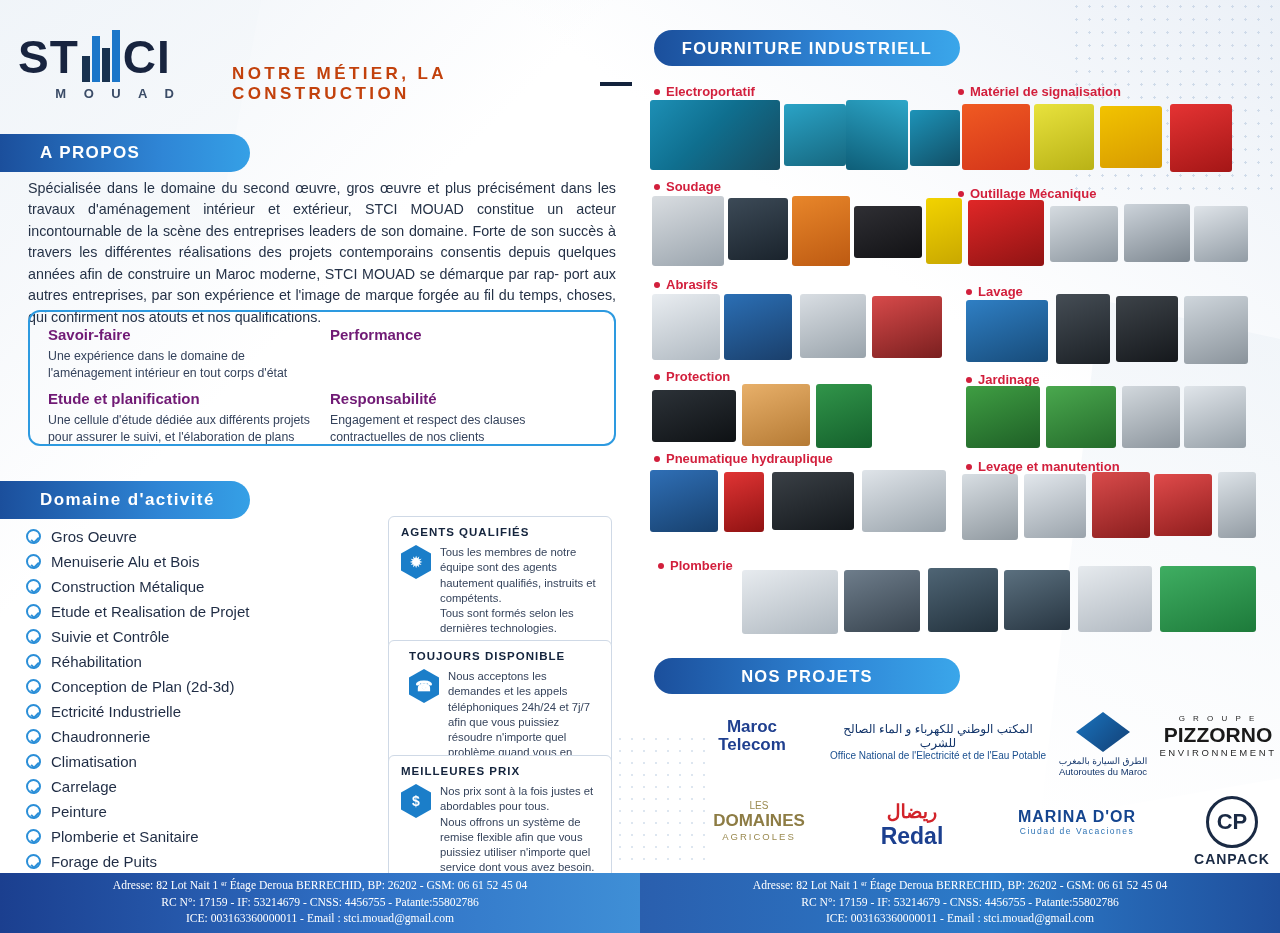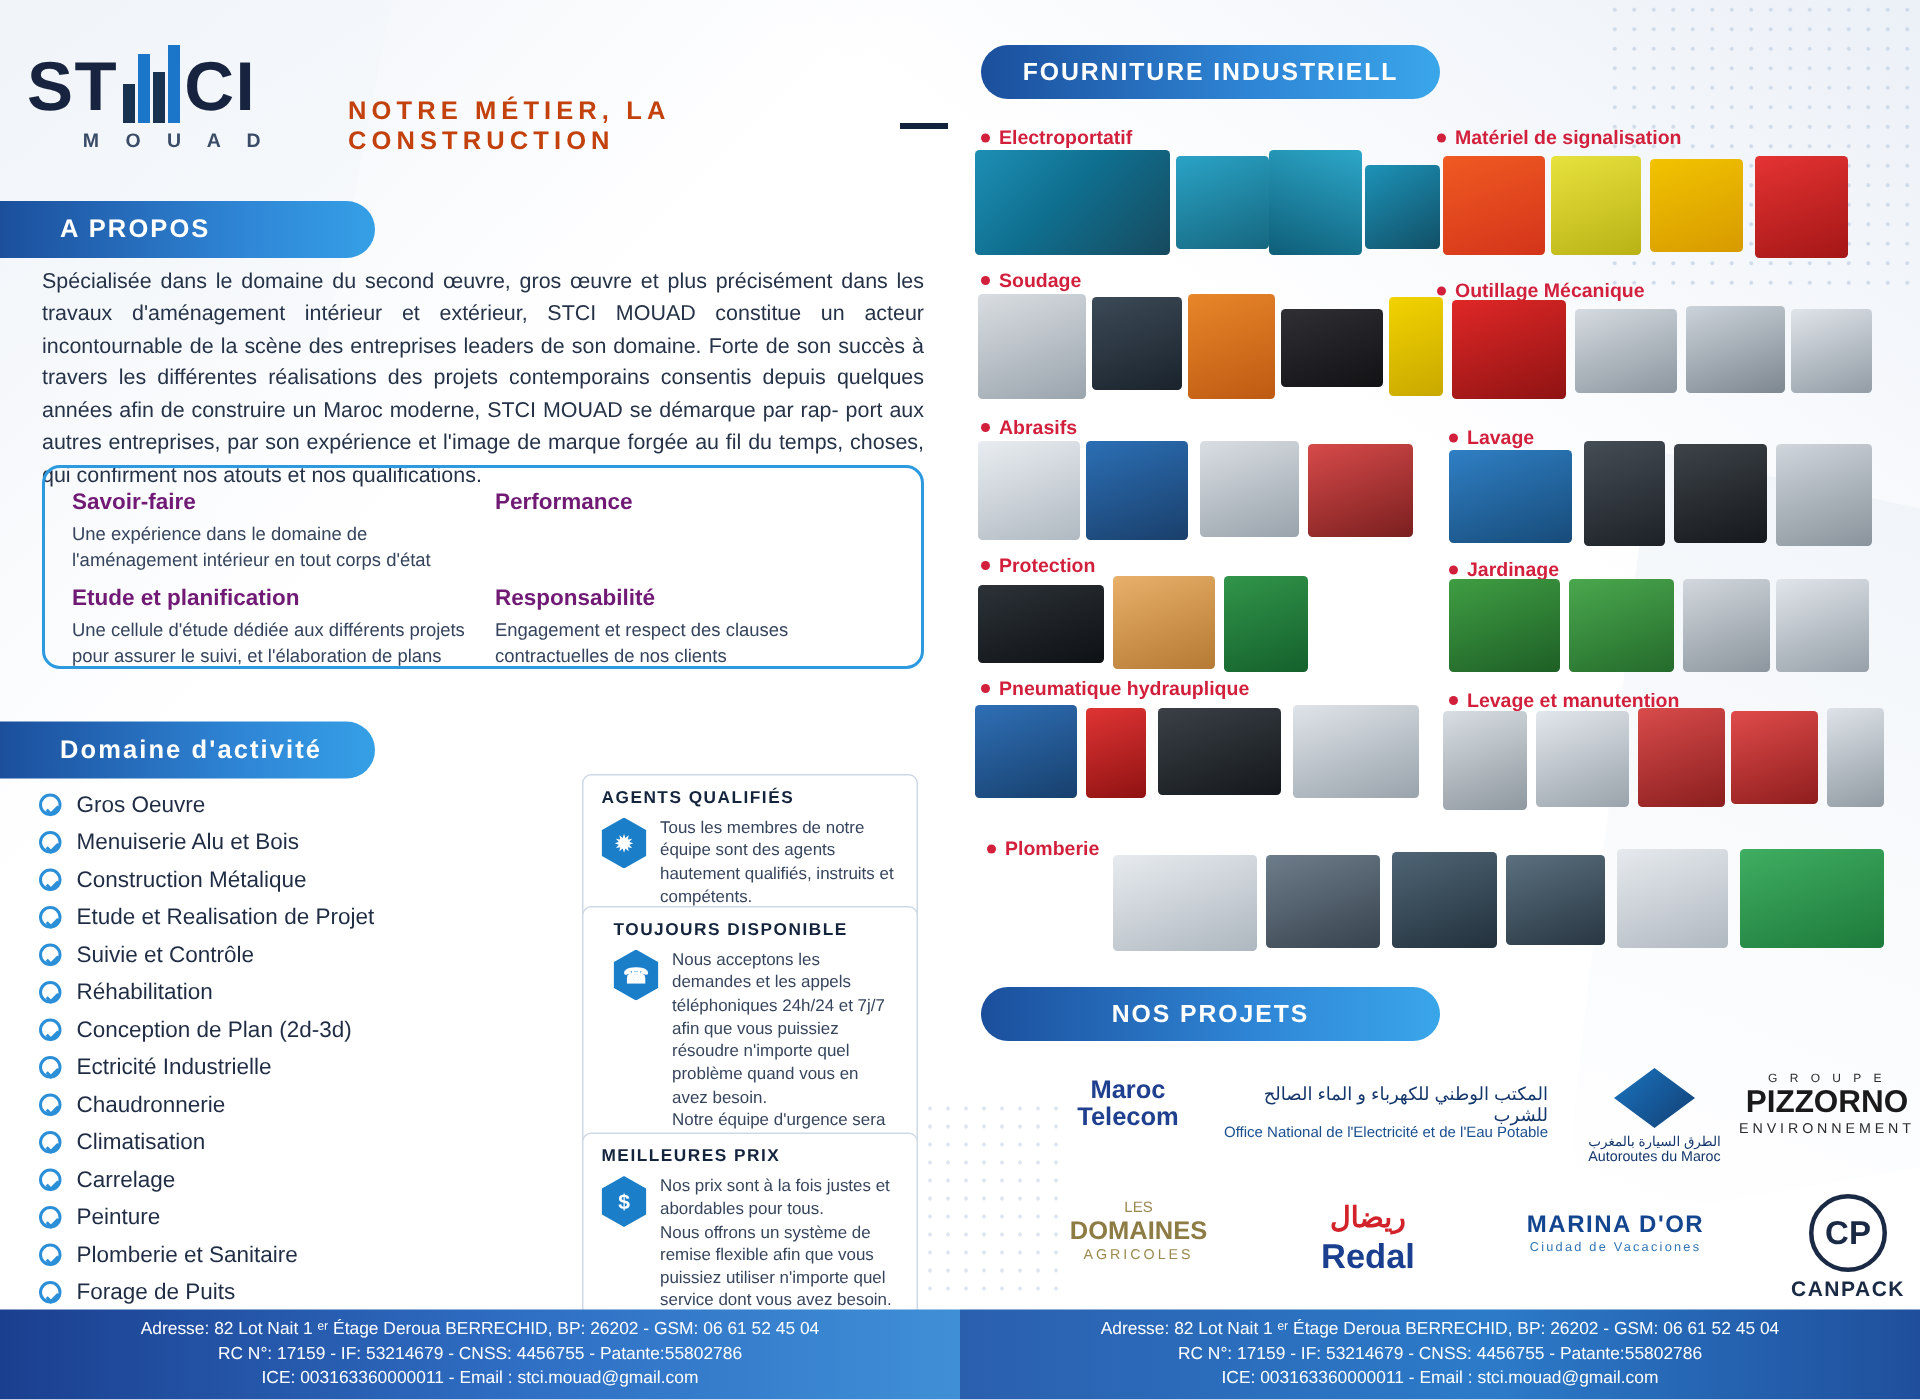--- a/index.html
+++ b/index.html
@@ -121,21 +121,21 @@
   .feature p { font-size: 11.3px; line-height: 1.35; color: #36445c; }
   .hexicon { width: 30px; height: 34px; flex: none; position: relative; }
   .hexicon span {
     position: absolute; inset: 0;
     background: #1b7ec9;
     clip-path: polygon(50% 0, 100% 25%, 100% 75%, 50% 100%, 0 75%, 0 25%);
     display: flex; align-items: center; justify-content: center;
     color: #fff; font-size: 14px; font-weight: 700;
   }
   .f1 { top: 516px; }
-  .f2 { top: 604px; padding-left: 20px; }
+  .f2 { top: 640px; padding-left: 20px; }
   .f3 { top: 755px; }
 
   
   .right { position: absolute; left: 632px; top: 0; width: 648px; height: 933px; }
 
   .banner-r {
     position: absolute; height: 36px; display: flex; align-items: center;
     justify-content: center; color: #fff; font-weight: 700; letter-spacing: 1.3px;
     background: linear-gradient(90deg, #1b4f9c 0%, #2f86d6 60%, #3aa6ea 100%);
     border-radius: 20px; font-size: 16.5px;
@@ -149,21 +149,21 @@
   
   .prod { position: absolute; border-radius: 3px; }
 
   
   .footer {
     position: absolute; left: 0; bottom: 0; width: 1280px; height: 60px;
     display: flex;
   }
   .footer-half {
     flex: 1; display: flex; flex-direction: column; align-items: center;
-    justify-content: center; color: #fff; font-size: 11.6px; line-height: 1.45;
+    justify-content: center; color: #fff; font-size: 11.6px; line-height: 1.45; font-family: Liberation Serif, serif;
   }
   .footer-left { background: linear-gradient(90deg, #1b3f8f 0%, #2f6fc4 55%, #3f8fd6 100%); }
   .footer-right { background: linear-gradient(90deg, #2a5fae 0%, #2c7bc9 55%, #1f4f9c 100%); }
   .footer a { color: #fff; text-decoration: none; }
 
   
   .logos { position: absolute; left: 20px; top: 700px; width: 612px; height: 180px; }
   .clogo { position: absolute; text-align: center; }
   .ct-mt { color: #1f3f8f; font-weight: 800; font-size: 17px; line-height: 1.05; }
 </style>
@@ -427,21 +427,21 @@
     <div class="prod" style="left:528px; top:566px; width:96px; height:66px; background:linear-gradient(160deg,#3fae62,#1d7a3a);"></div>
 
     <div class="banner-r banner-proj">
       <span>NOS PROJETS</span>
     </div>
 
     <div class="logos">
       <div class="clogo" style="left:40px; top:18px; width:120px;">
         <div class="ct-mt"><span>Maroc</span><br><span>Telecom</span></div>
       </div>
-      <div class="clogo" style="left:160px; top:22px; width:220px;text-align:right;">
+      <div class="clogo" style="left:176px; top:22px; width:220px;">
         <div style="font-size:12px; color:#14366b;">المكتب الوطني للكهرباء و الماء الصالح للشرب</div>
         <div style="font-size:10px; color:#1a4f8f;">Office National de l'Electricité et de l'Eau Potable</div>
       </div>
       <div class="clogo" style="left:386px; top:12px; width:130px;">
         <div style="width:54px;height:40px;margin:0 auto 4px;background:linear-gradient(135deg,#1a74bf,#123f74);clip-path:polygon(50% 0,100% 50%,50% 100%,0 50%);"></div>
         <div style="font-size:9px; color:#14366b;">الطرق السيارة بالمغرب</div>
         <div style="font-size:9.5px; color:#14366b;">Autoroutes du Maroc</div>
       </div>
       <div class="clogo" style="left:496px; top:14px; width:140px;">
         <div style="font-size:8px; letter-spacing:3px; color:#2a2a2a;">G R O U P E</div>

